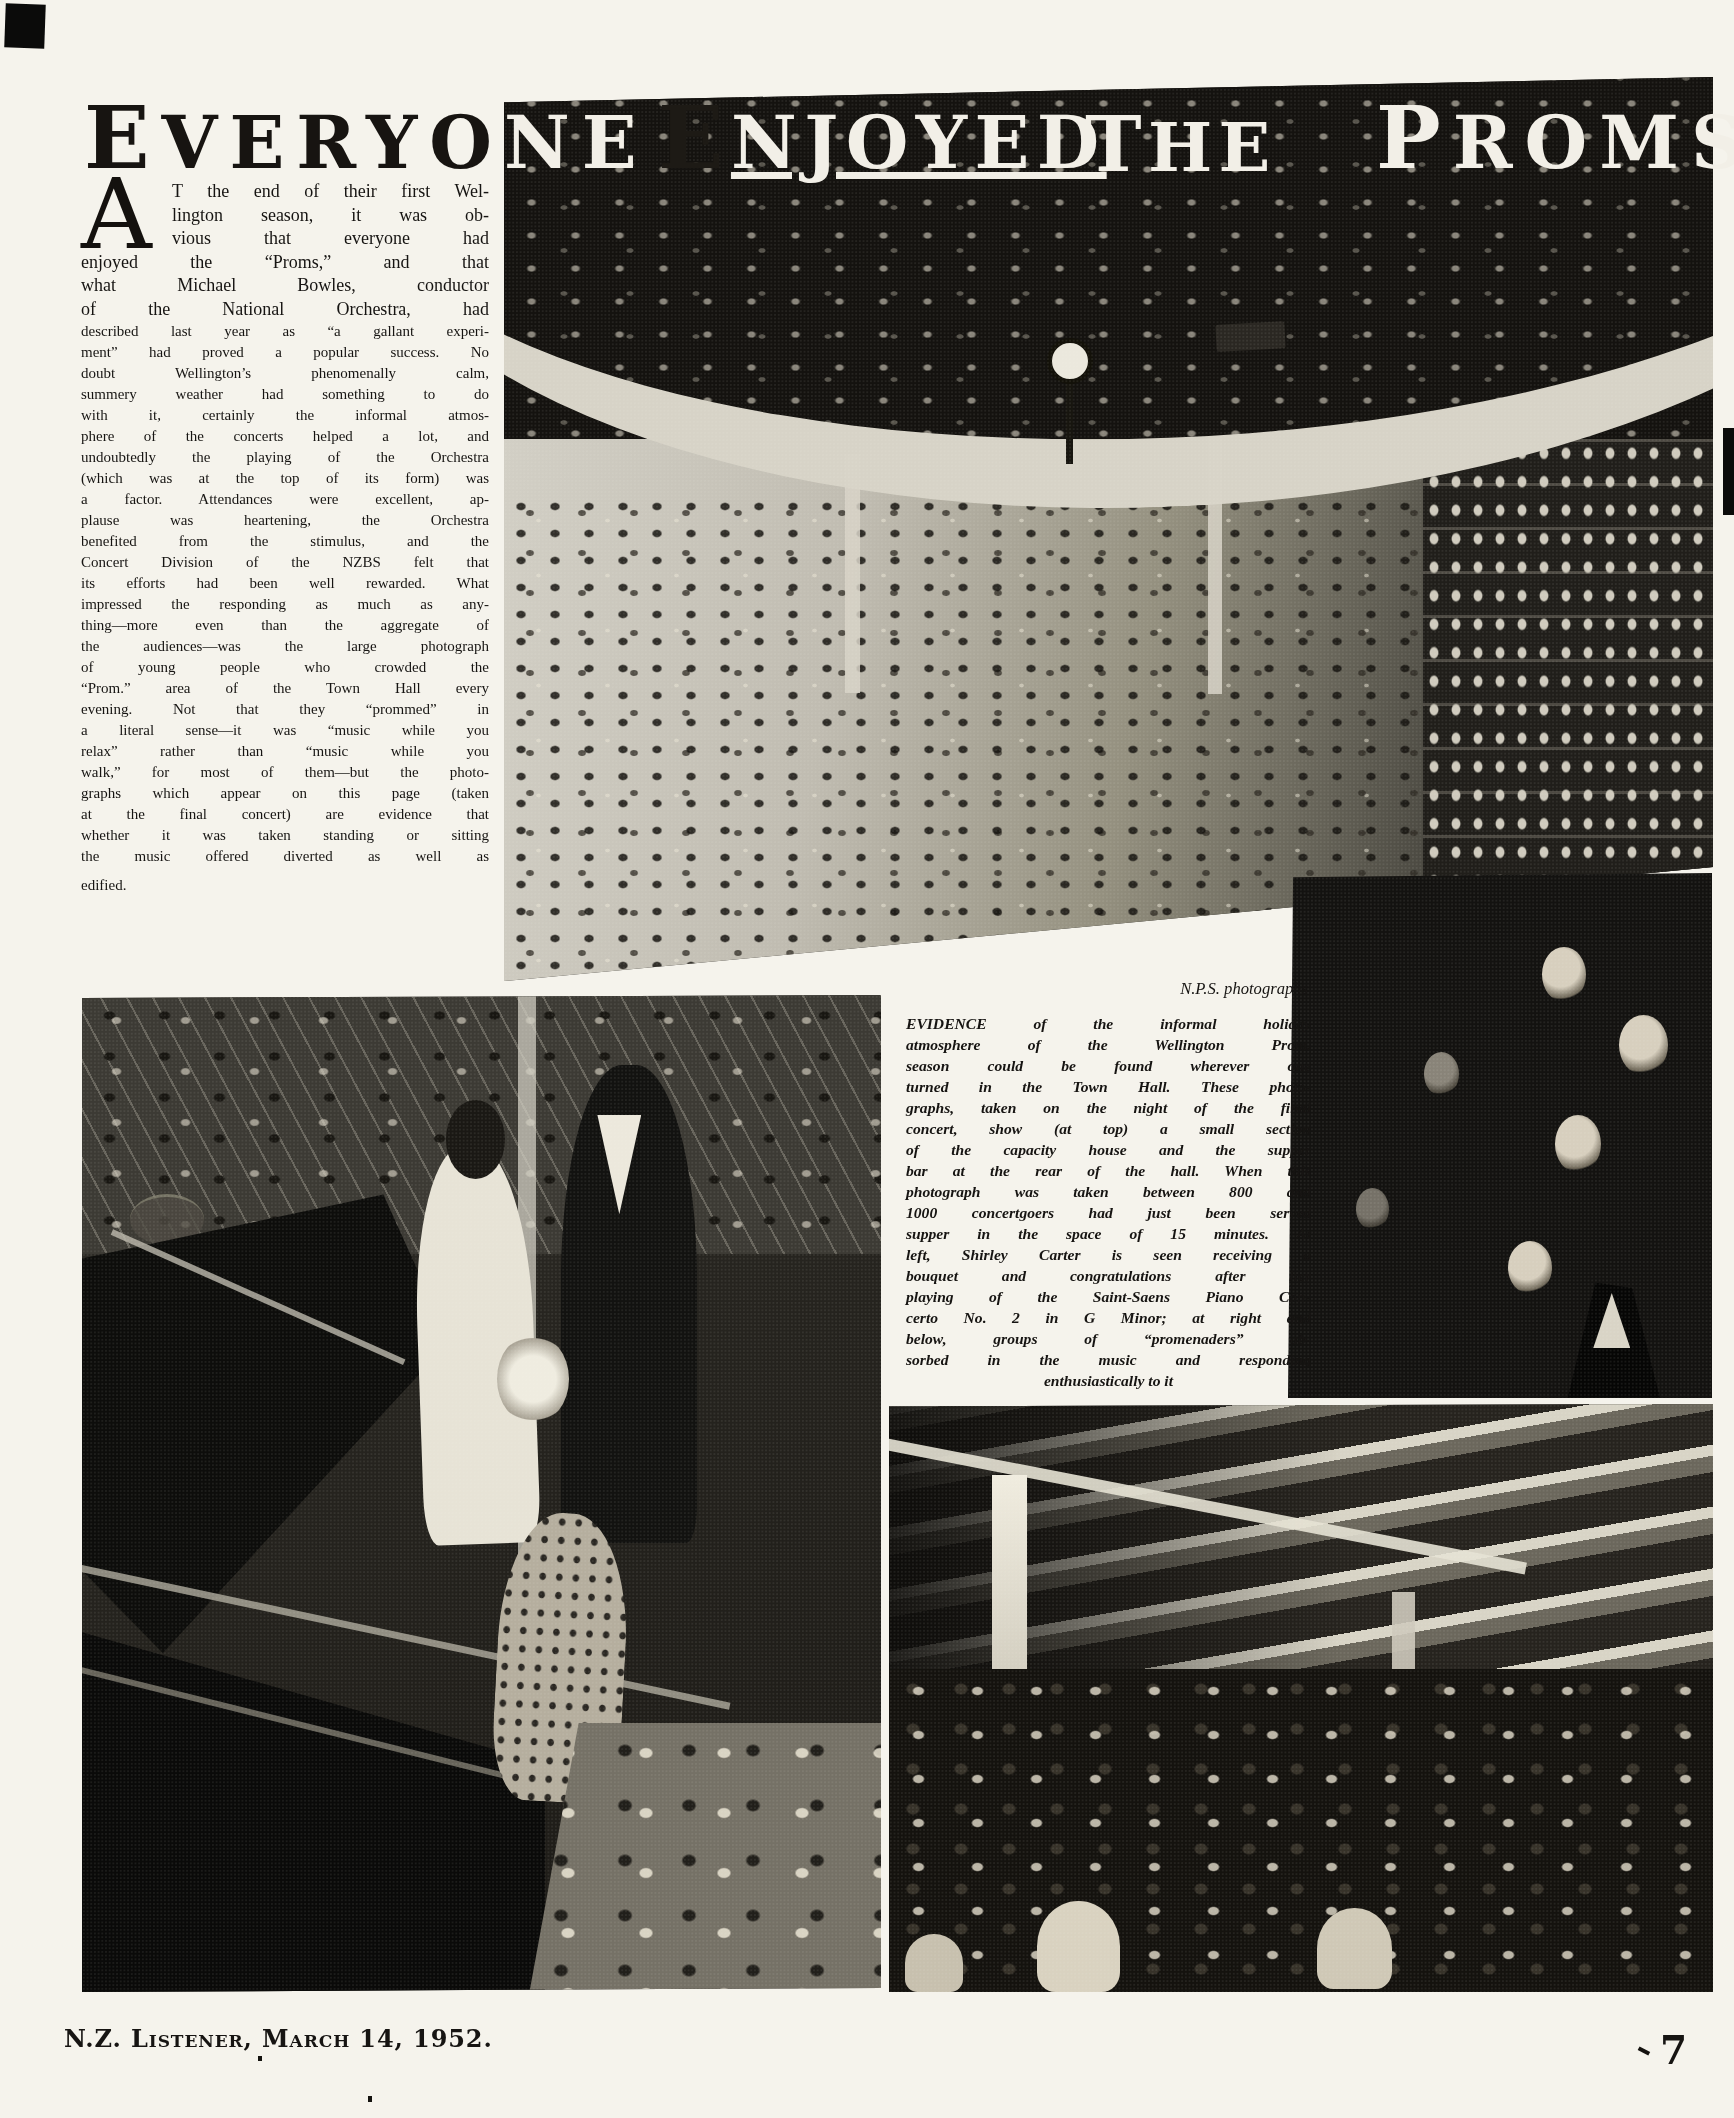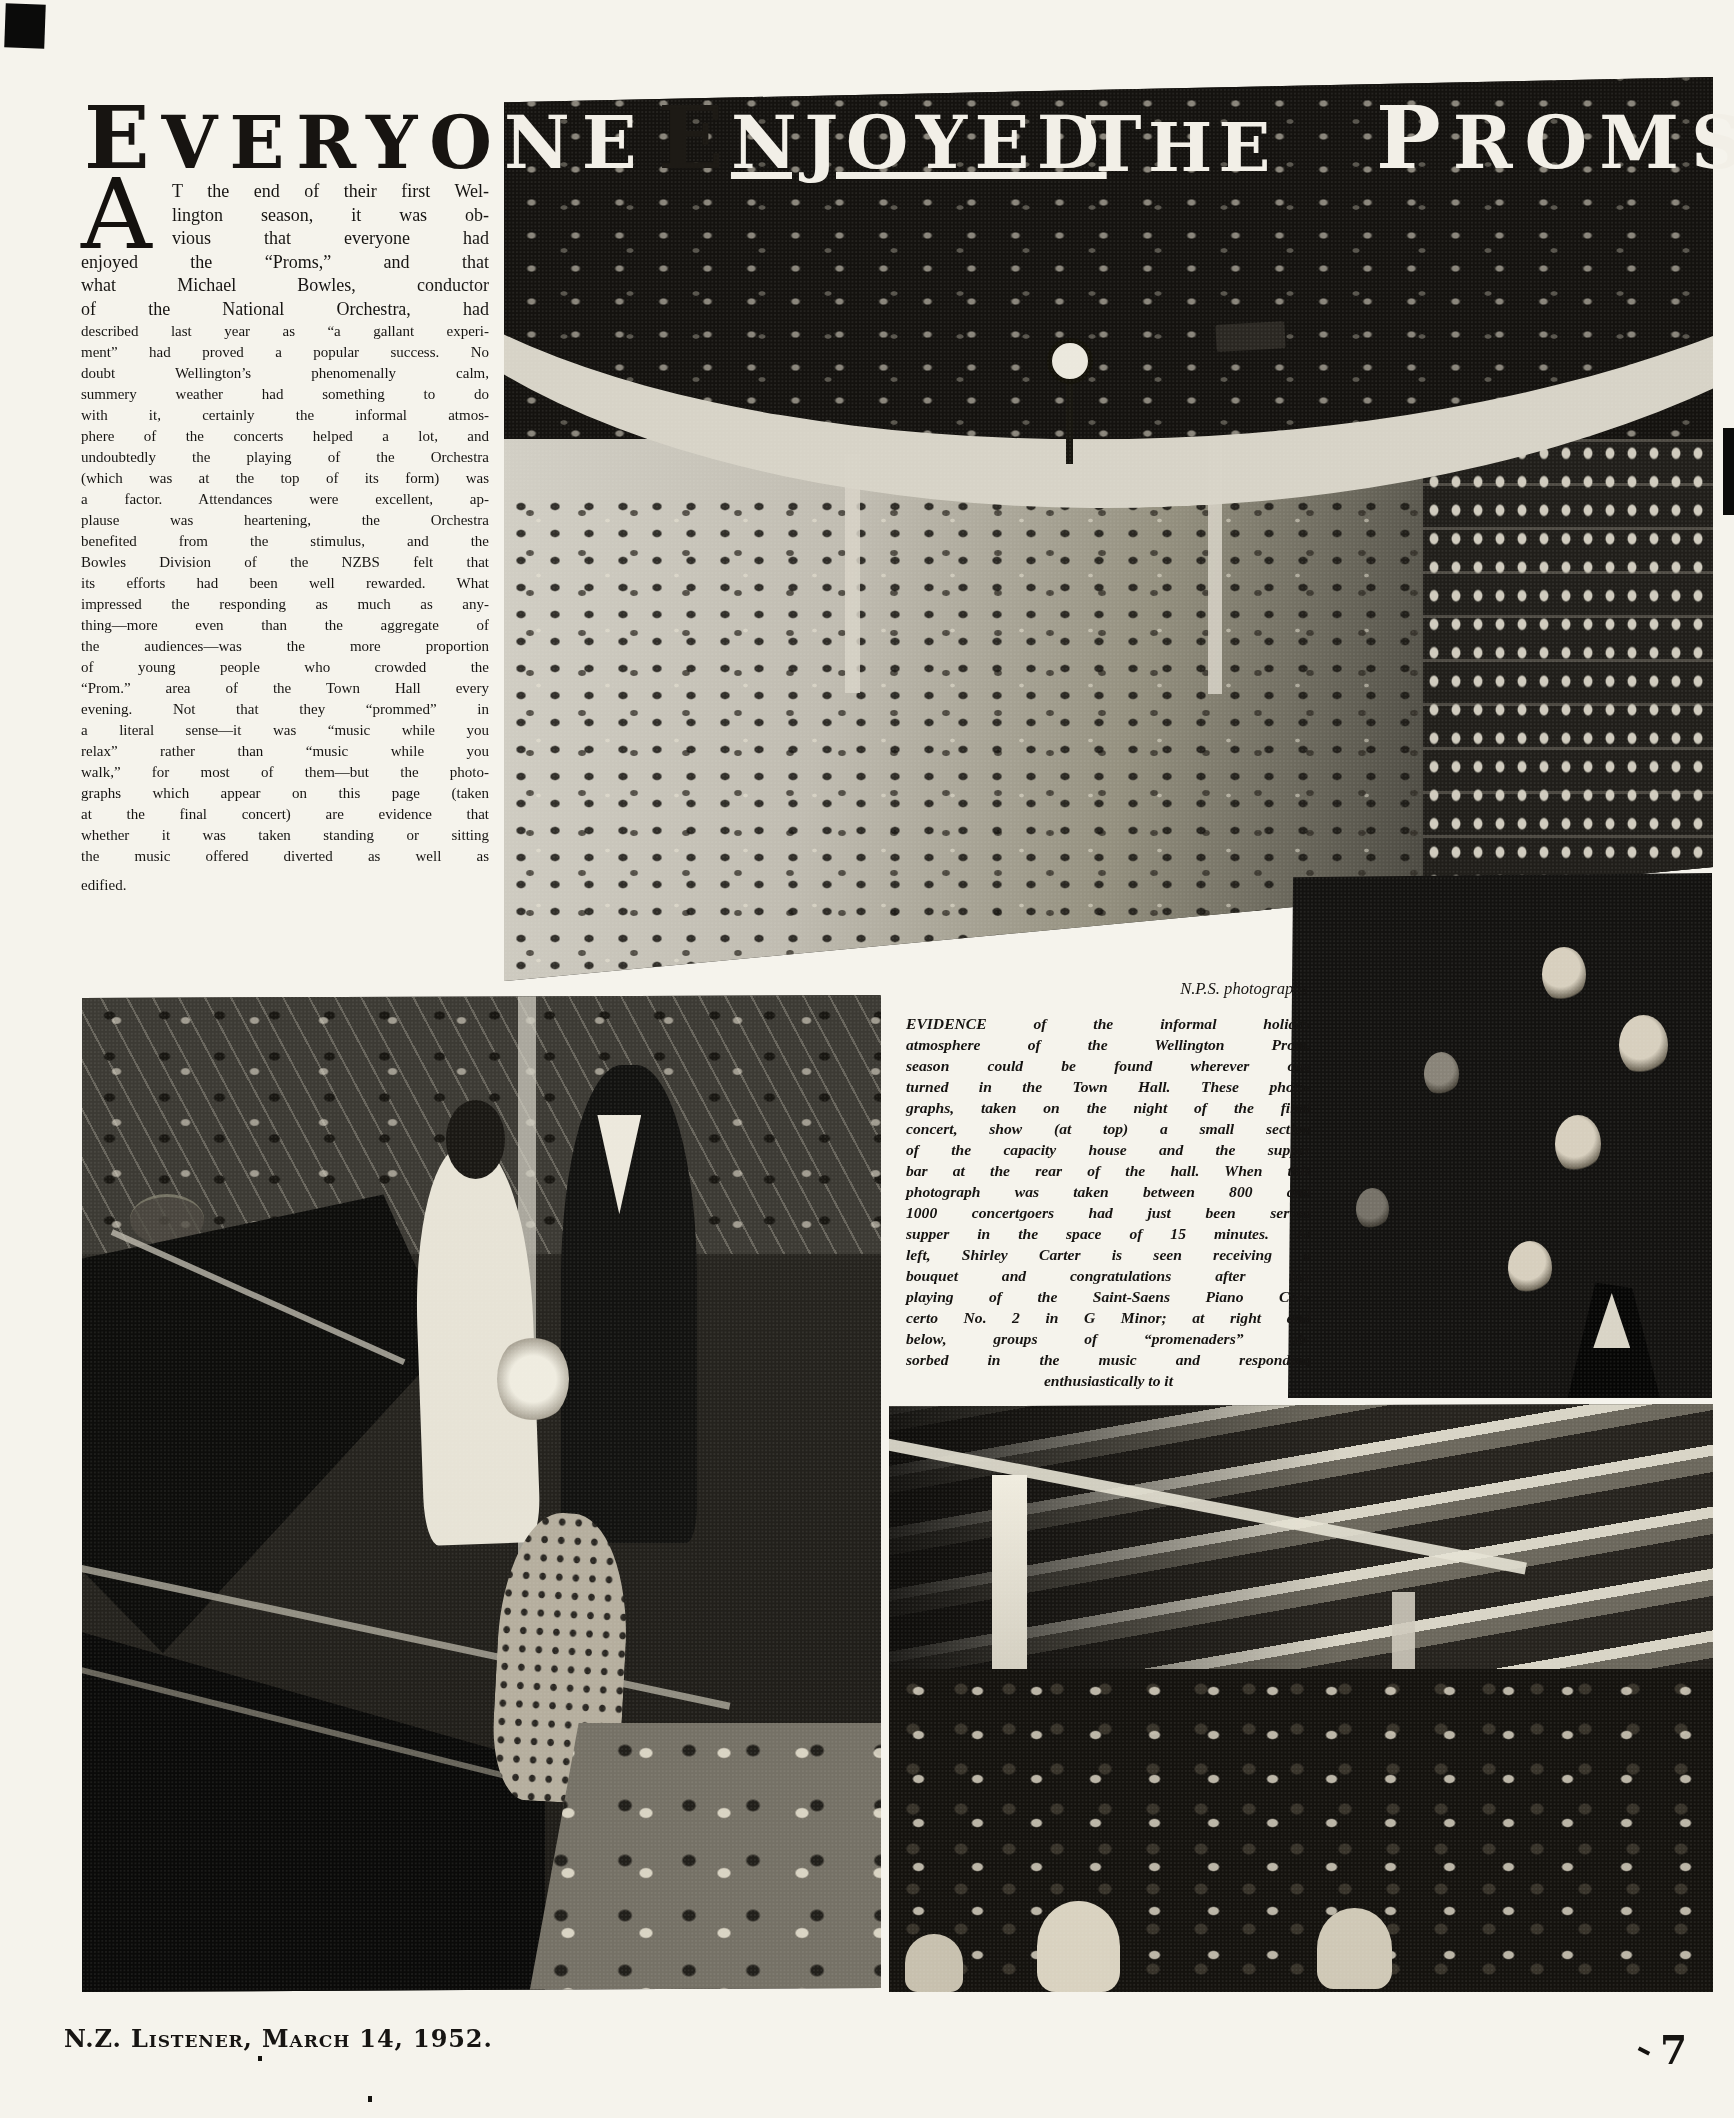--- a/index.html
+++ b/index.html
@@ -267,25 +267,25 @@
         <div class="bline sm">ment” had proved a popular success. No</div>
         <div class="bline sm">doubt Wellington’s phenomenally calm,</div>
         <div class="bline sm">summery weather had something to do</div>
         <div class="bline sm">with it, certainly the informal atmos-</div>
         <div class="bline sm">phere of the concerts helped a lot, and</div>
         <div class="bline sm">undoubtedly the playing of the Orchestra</div>
         <div class="bline sm">(which was at the top of its form) was</div>
         <div class="bline sm">a factor. Attendances were excellent, ap-</div>
         <div class="bline sm">plause was heartening, the Orchestra</div>
         <div class="bline sm">benefited from the stimulus, and the</div>
-        <div class="bline sm">Bowles Division of the NZBS felt that</div>
+        <div class="bline sm">Concert Division of the NZBS felt that</div>
         <div class="bline sm">its efforts had been well rewarded. What</div>
         <div class="bline sm">impressed the responding as much as any-</div>
         <div class="bline sm">thing—more even than the aggregate of</div>
-        <div class="bline sm">the audiences—was the more proportion</div>
+        <div class="bline sm">the audiences—was the large photograph</div>
         <div class="bline sm">of young people who crowded the</div>
         <div class="bline sm">“Prom.” area of the Town Hall every</div>
         <div class="bline sm">evening. Not that they “prommed” in</div>
         <div class="bline sm">a literal sense—it was “music while you</div>
         <div class="bline sm">relax” rather than “music while you</div>
         <div class="bline sm">walk,” for most of them—but the photo-</div>
         <div class="bline sm">graphs which appear on this page (taken</div>
         <div class="bline sm">at the final concert) are evidence that</div>
         <div class="bline sm">whether it was taken standing or sitting</div>
         <div class="bline sm">the music offered diverted as well as</div>

